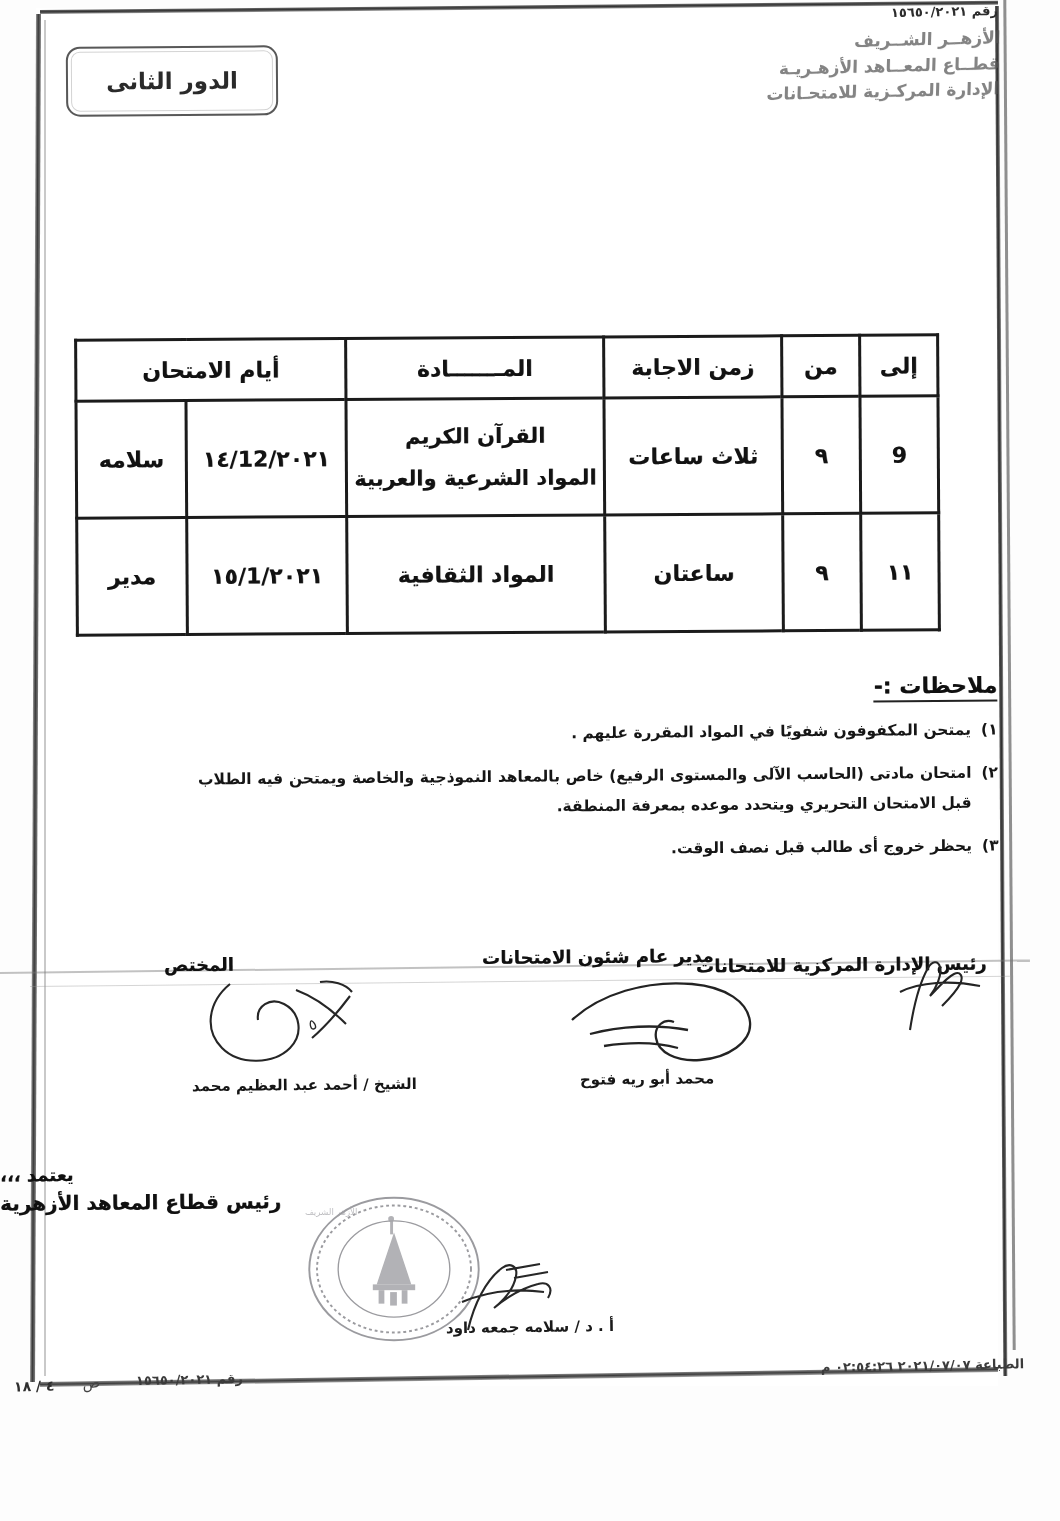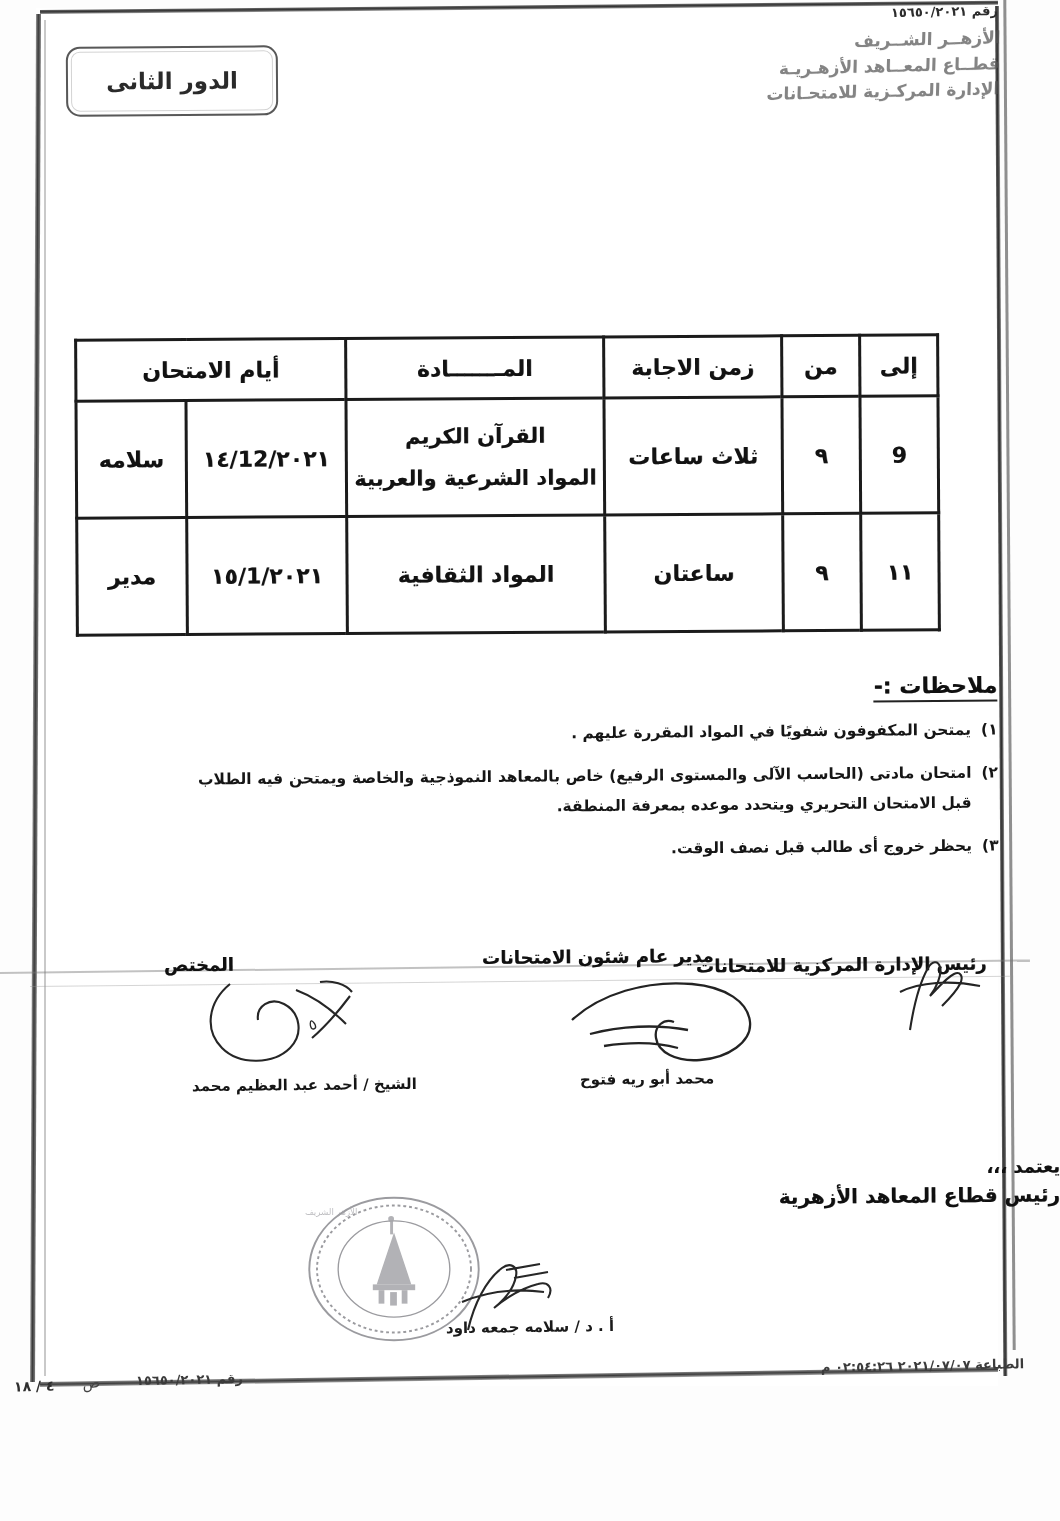--- a/index.html
+++ b/index.html
@@ -270,21 +270,21 @@
   .name-c { left: 192px; top: 1076px; transform: rotate(-0.6deg); }
 
   
   .scribble { position: absolute; pointer-events: none; }
 
   
   .approval {
     position: absolute;
     left: 0; right: 0;
     top: 1160px;
-    text-align: right;
+    text-align: left;
   }
   .appr-1 {
     font-size: 18px; font-weight: 700; color: #101010;
     transform: rotate(-0.5deg);
     text-shadow: 0.5px 0 0 rgba(0,0,0,0.5);
   }
   .appr-2 {
     font-size: 20px; font-weight: 700; color: #101010; margin-top: 6px;
     transform: rotate(-0.5deg);
     text-shadow: 0.5px 0 0 rgba(0,0,0,0.5);

